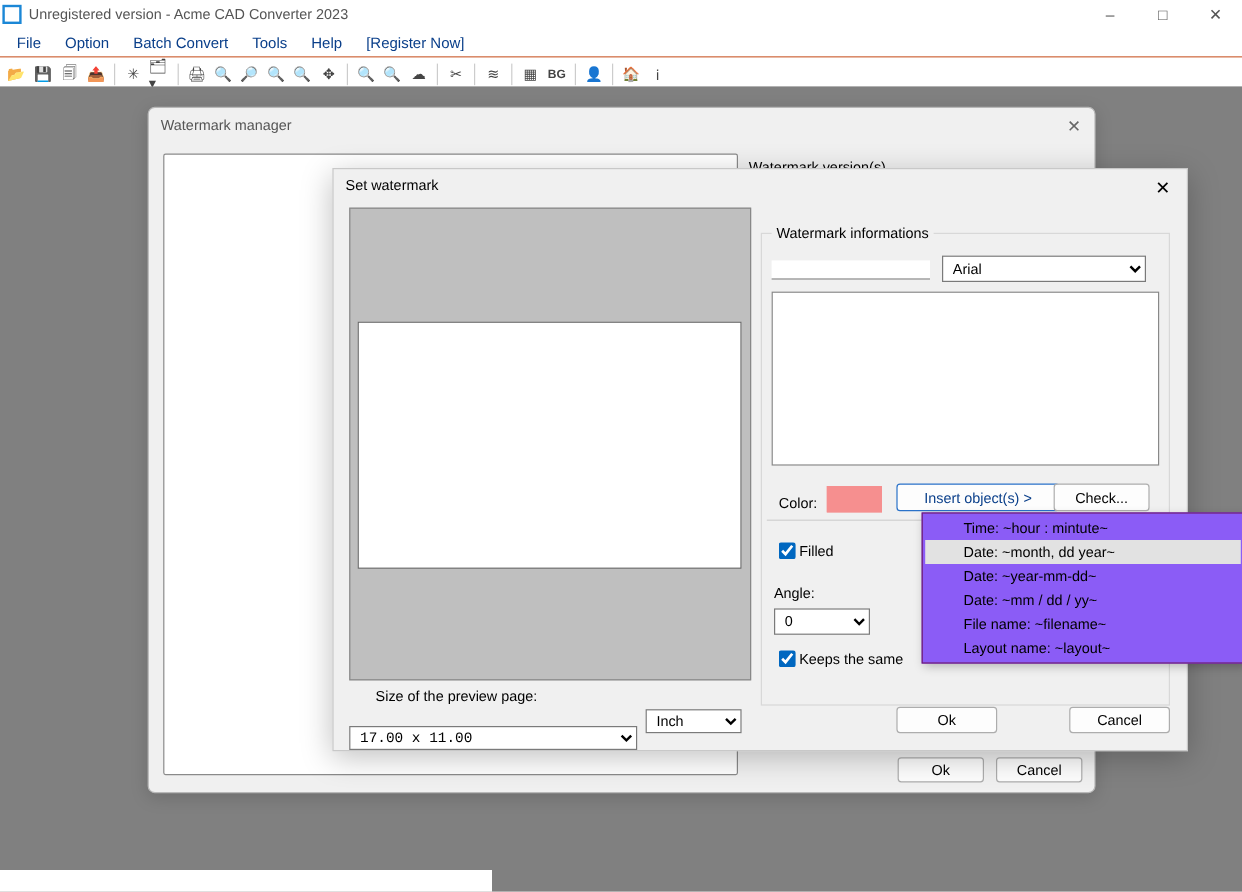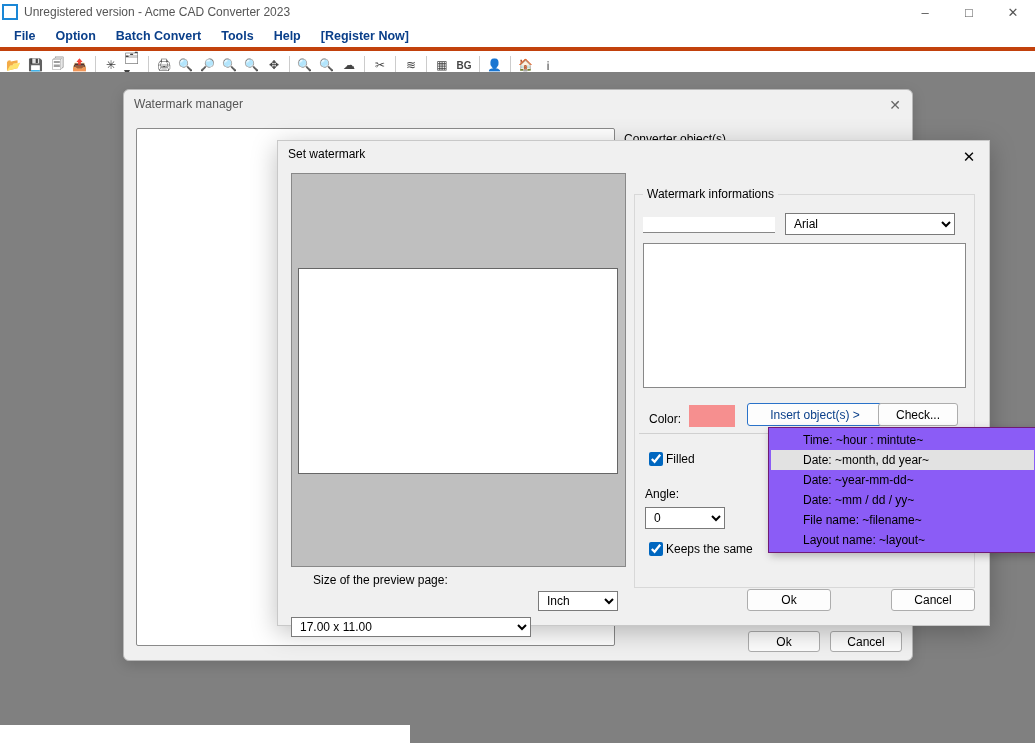--- a/index.html
+++ b/index.html
@@ -41,23 +41,22 @@
     width:44px; height:24px;
     display:flex; align-items:center; justify-content:center;
     color:#555; font-size:13px;
   }
   .menubar {
     height:22px;
     background:#fff;
     display:flex;
     align-items:center;
     padding:0 4px;
-    border-bottom:4px solid #c2410c;
+    border-bottom:1px solid #c2410c;
     font-size:12.5px;
-    font-weight:bold;
   }
   .menubar span{ padding:2px 10px; color:#0a3f8a; }
   .toolbar {
     height:24px;
     background:#fff;
     padding:2px 4px;
     border-bottom:1px solid #aaa;
     display:flex;
     align-items:center;
     gap:2px;
@@ -174,24 +173,24 @@
     border:1px solid #666;
   }
   .sz-lbl{
     position:absolute;
     left:13px; top:432px;
     font-size:12px;
     margin-left:22px;
   }
   .sz-select{
     position:absolute;
-    left:13px; top:476px;
+    left:13px; top:464px;
     width:240px; height:20px;
     background:#fff; border:1px solid #7a7a7a;
-    font-family:Liberation Sans, sans-serif; font-size:12px;
+    font-family:Liberation Mono, monospace; font-size:12px;
     padding-left:4px;
   }
   .unit-select{
     position:absolute;
     left:260px; top:450px;
     width:80px; height:20px;
     background:#fff; border:1px solid #7a7a7a;
     font-family:inherit; font-size:12px;
     padding-left:4px;
   }
@@ -376,21 +375,21 @@
 <div class="client">
 
   <div class="wm-manager">
     <div class="dlg-title">
       <span>Watermark manager</span>
       <div class="dlg-close">✕</div>
     </div>
     <div class="inner-frame">
       <div class="canvas-pane"></div>
     </div>
-    <div class="label-objs">Converter object(s)</div>
+    <div class="label-objs">Watermark version(s)</div>
     <div class="btns">
       <button class="std-btn">Ok</button>
       <button class="std-btn">Cancel</button>
     </div>
   </div>
 
   <div class="statusbar"></div>
 </div>
 
 <div class="set-wm">

